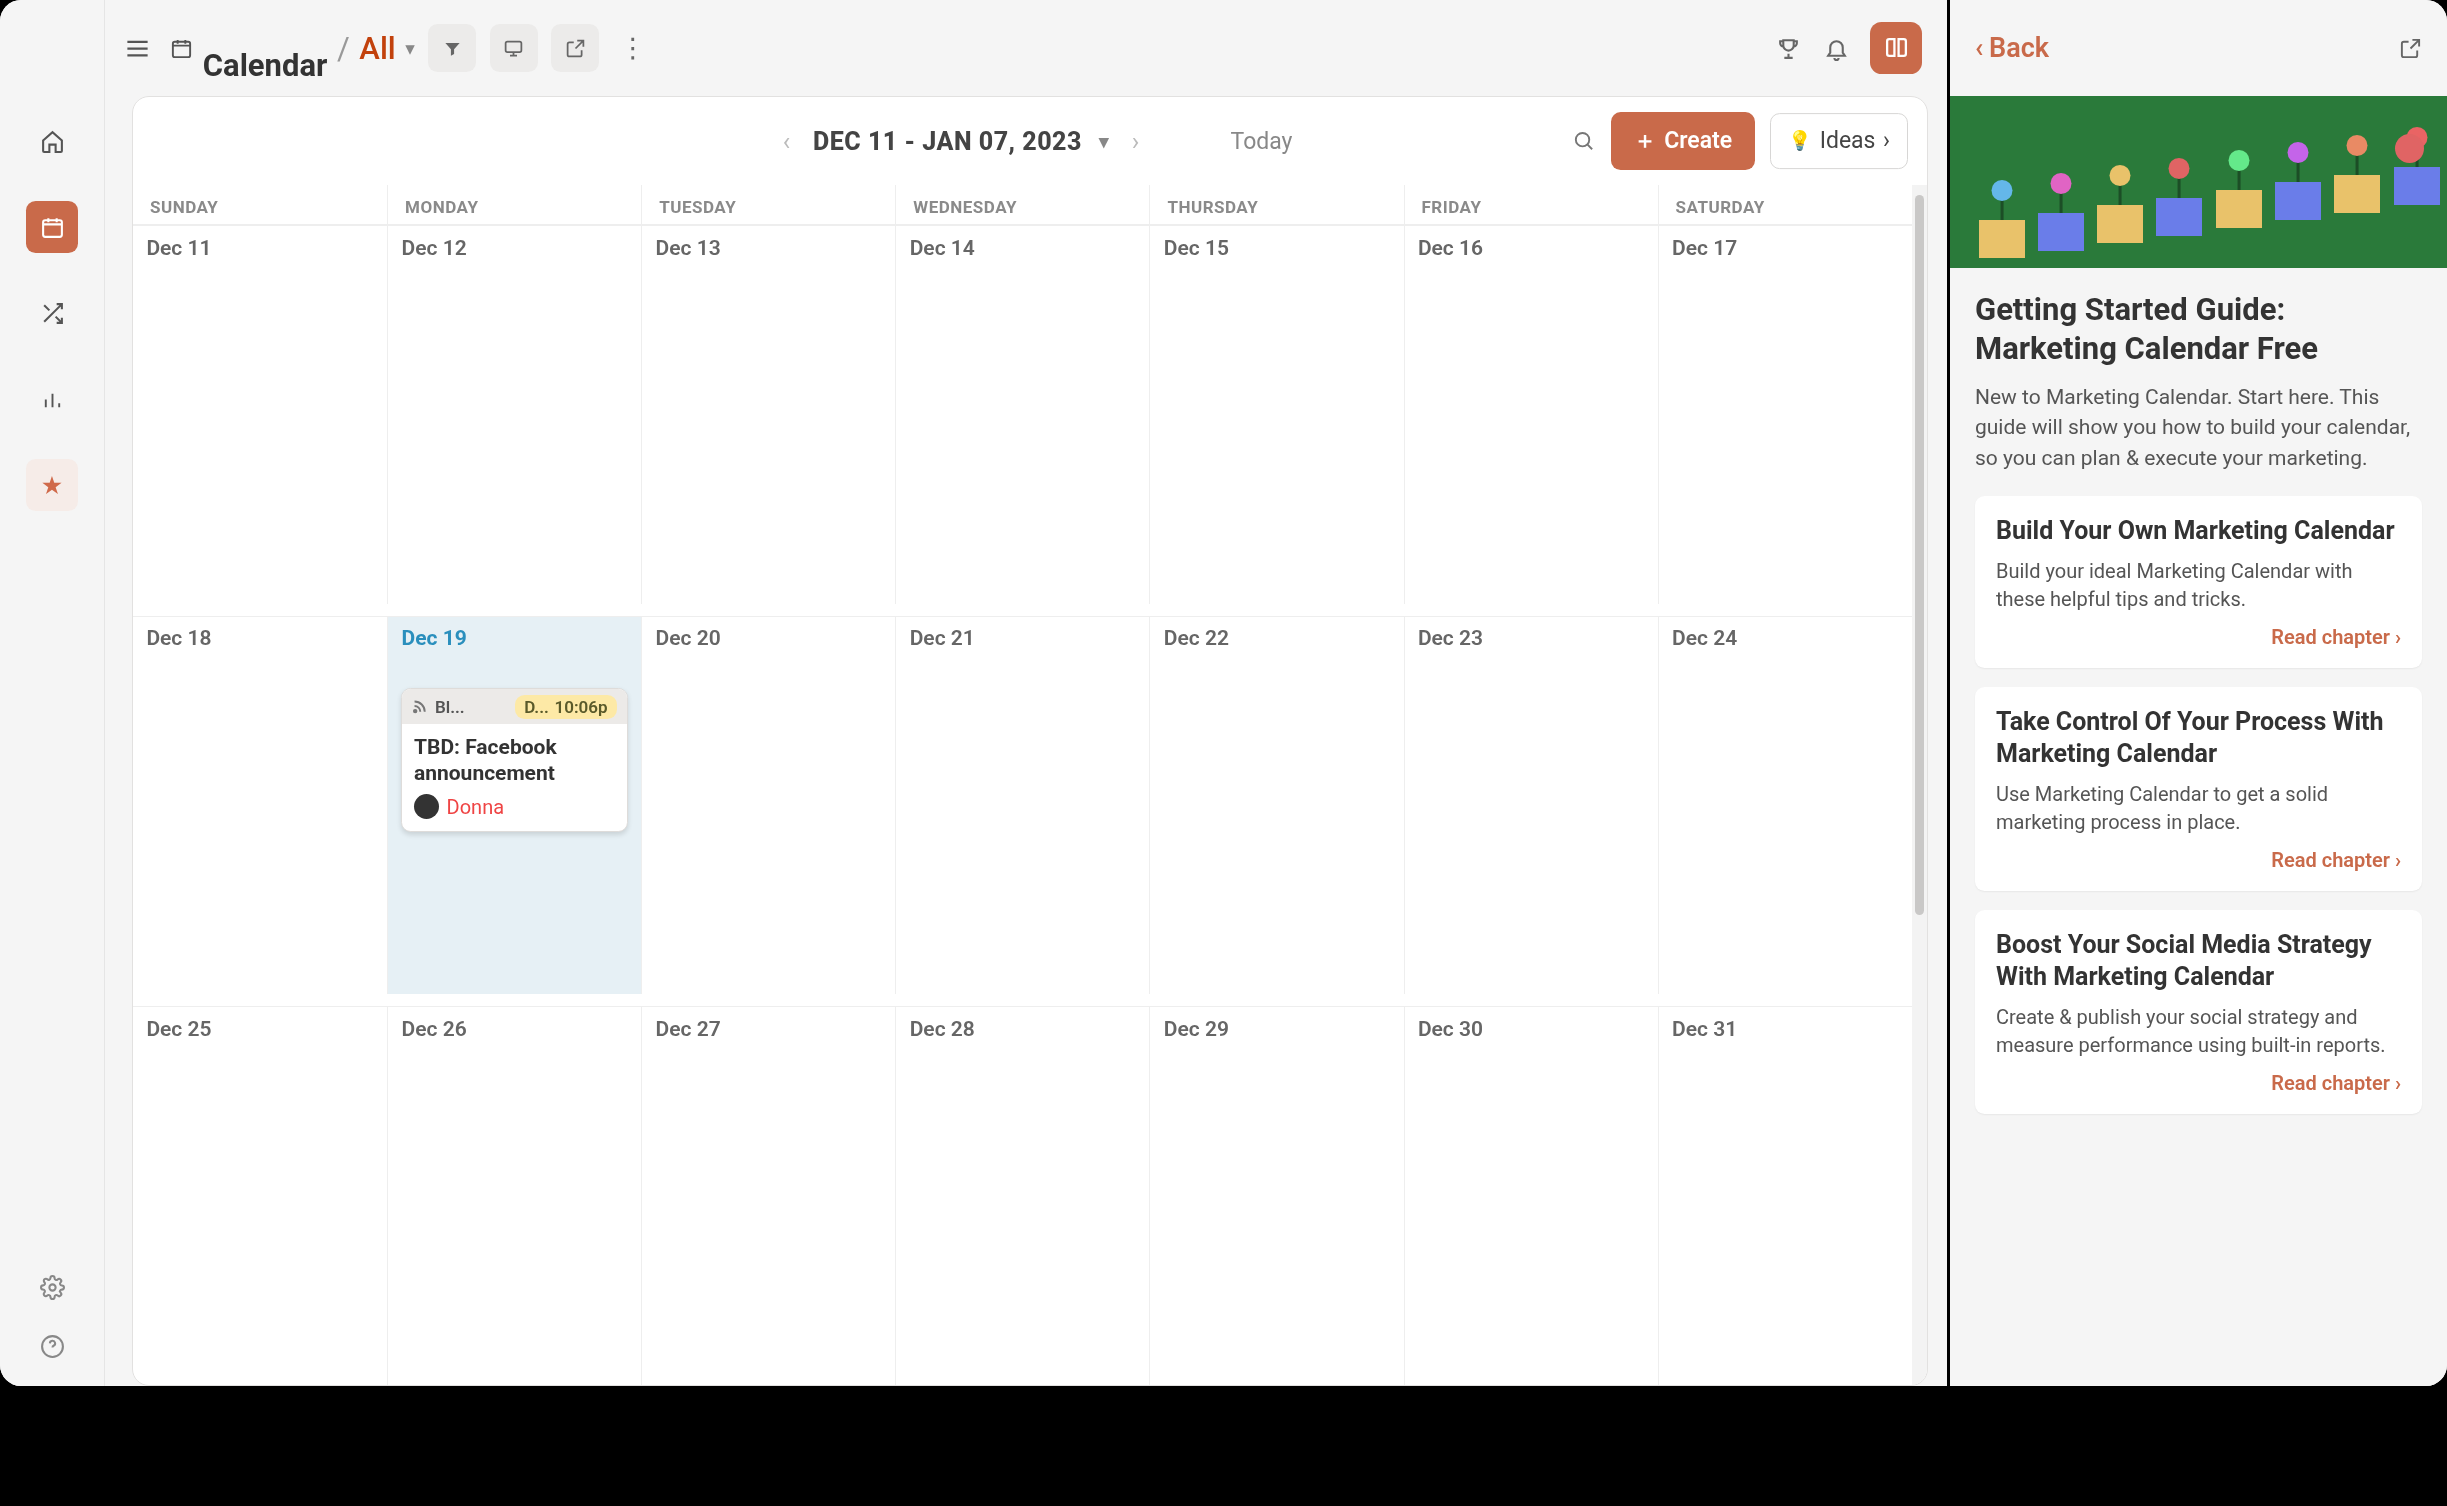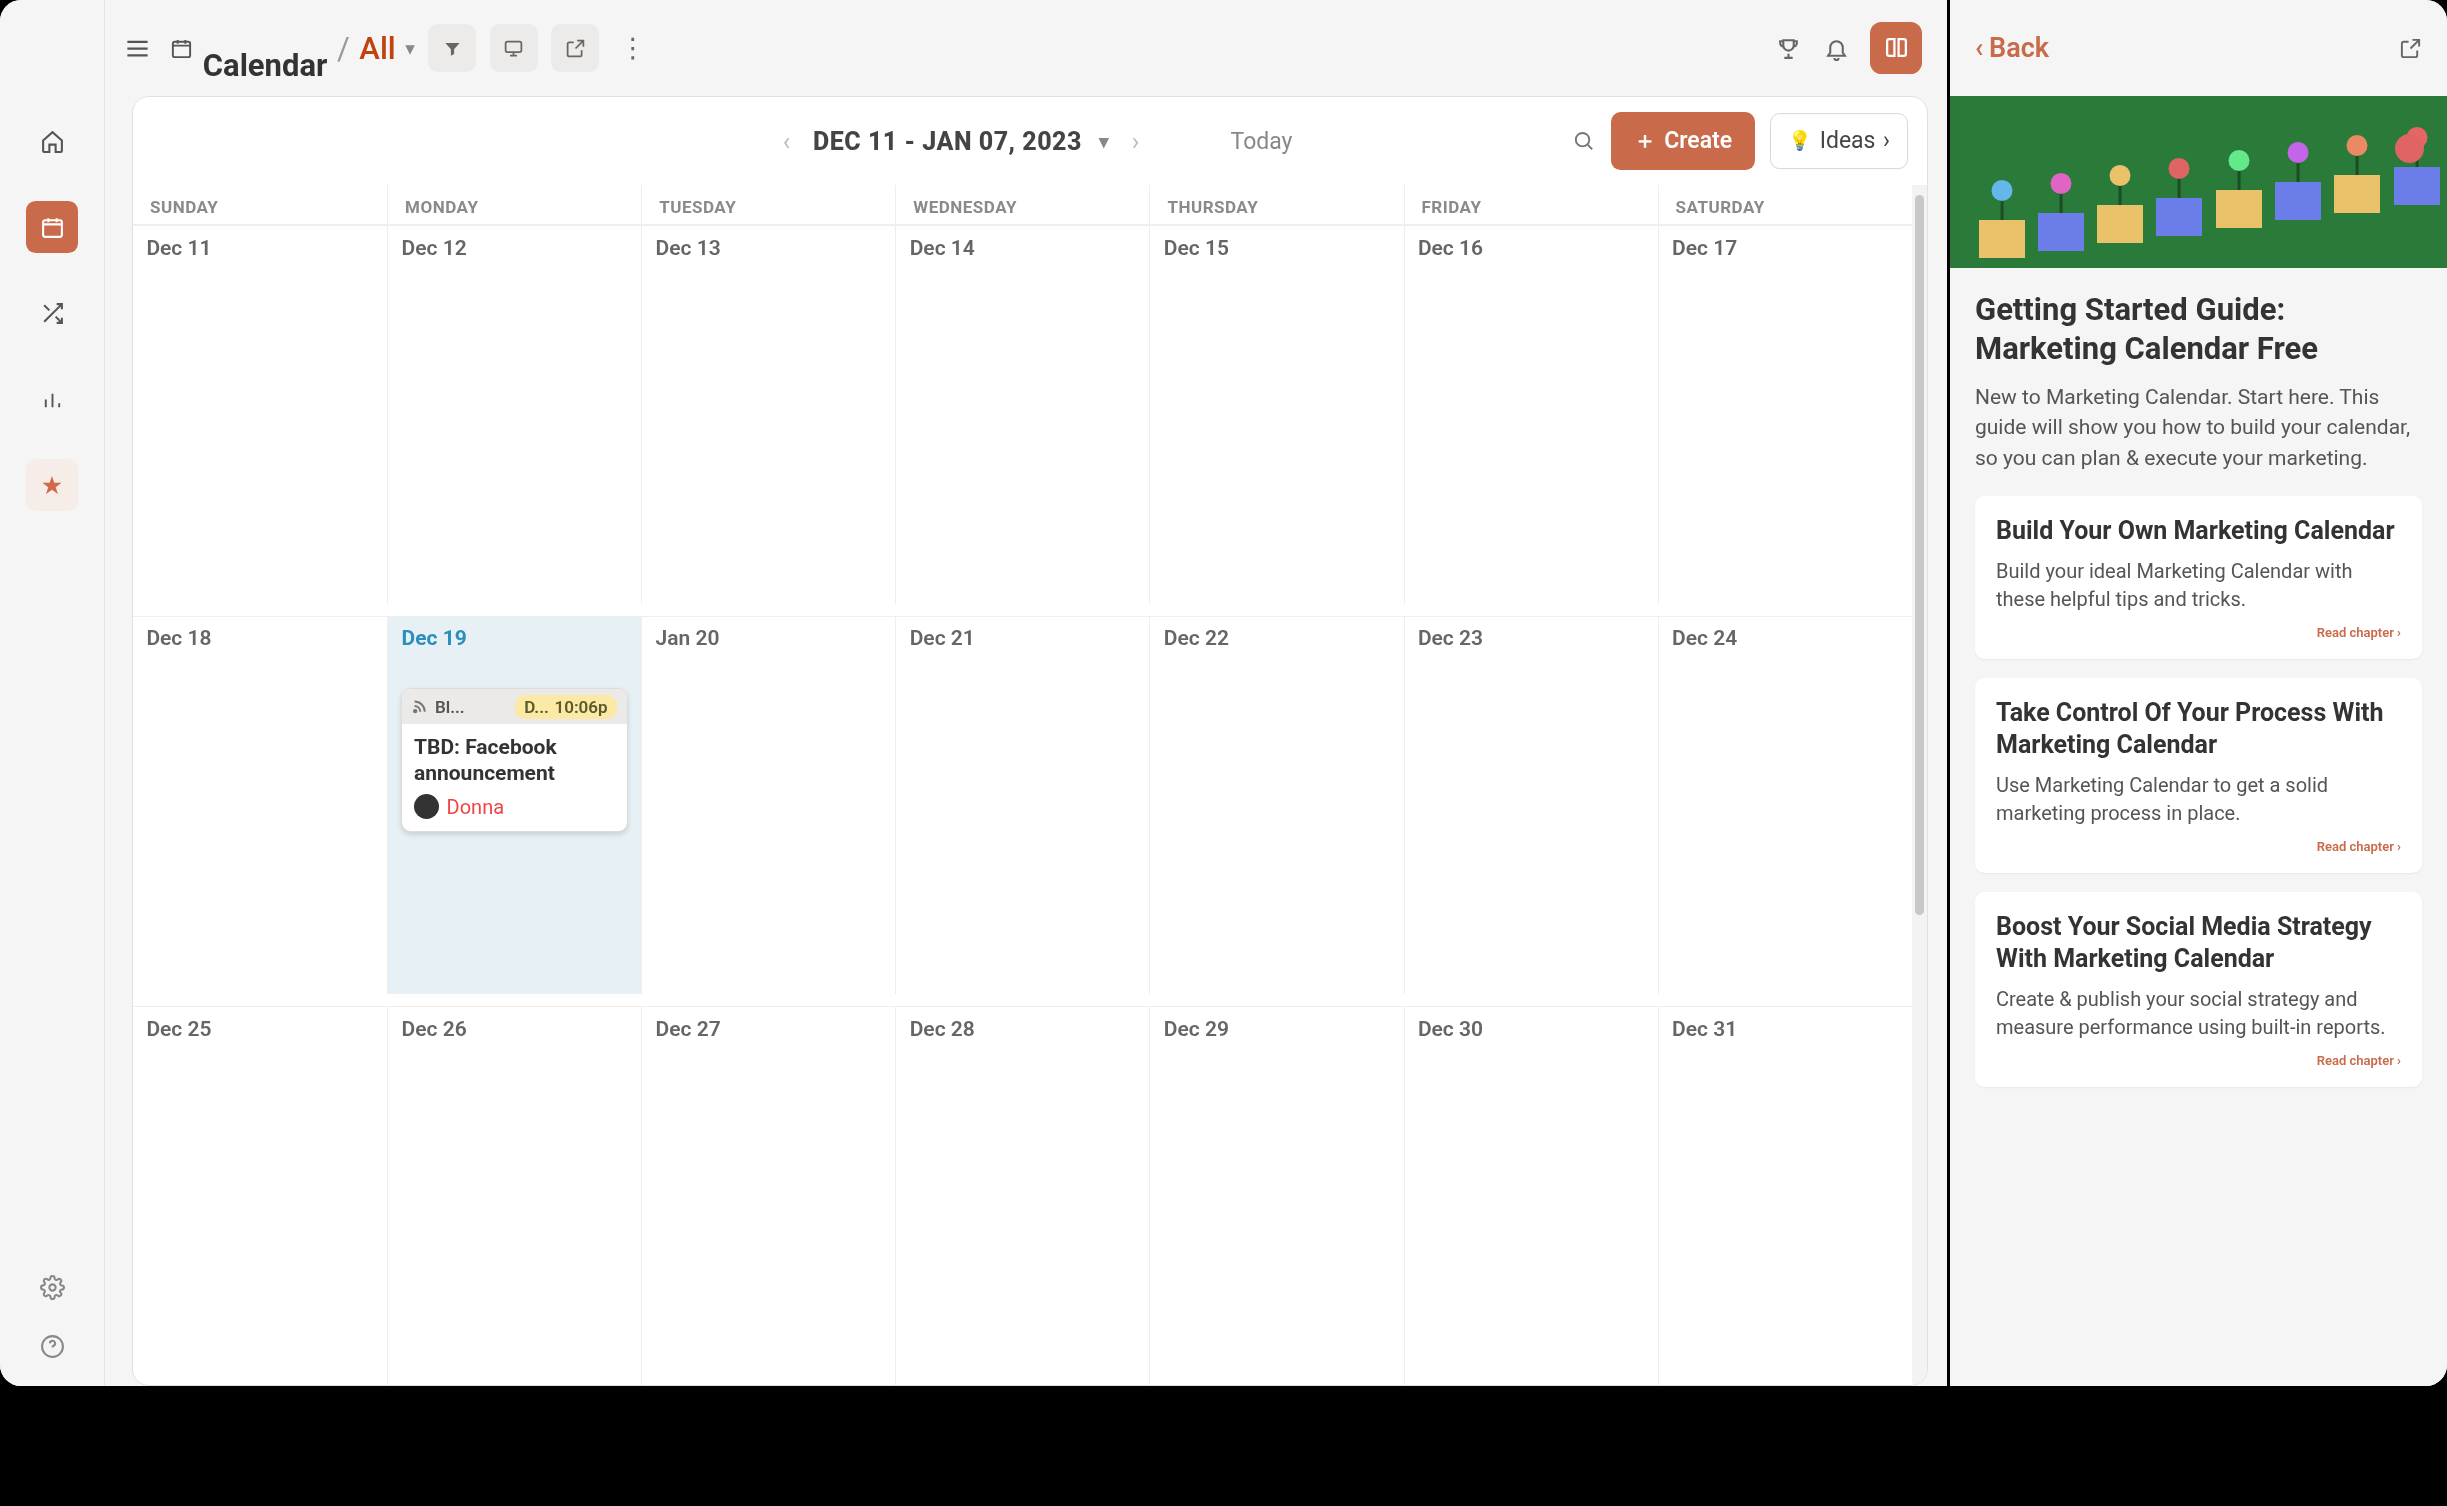--- a/index.html
+++ b/index.html
@@ -200,21 +200,21 @@
   .pot .bloom{position:absolute;bottom:57px;left:50%;transform:translateX(-50%);width:21px;height:21px;border-radius:50%;}
   .sp-body {padding:23px 25px;overflow:auto;}
   .sp-title {font-size:31px;font-weight:700;color:#333;line-height:1.25;margin-bottom:13.4px;}
   .sp-desc {font-size:21px;color:#555;line-height:1.45;margin-bottom:23px;}
   .chapter {
     background:#fff;border-radius:9.6px;padding:19px 21px;margin-bottom:19px;
     box-shadow:0 1px 1.9px rgba(0,0,0,0.06);
   }
   .chapter h3 {font-size:25px;font-weight:700;color:#333;line-height:1.3;margin-bottom:9.6px;}
   .chapter p {font-size:20px;color:#555;line-height:1.4;}
-  .read-link {display:block;text-align:right;color:#c96a4a;font-size:13px;font-weight:600;margin-top:11.5px;}
+  .read-link {display:block;text-align:right;color:#c96a4a;font-size:20px;font-weight:600;margin-top:11.5px;}
   .read-link::after{content:" ›";}
 
   svg{display:block;}
 </style>
 </head>
 <body>
 
 <div class="app-shell">
 
   <div class="nav-rail">
@@ -399,21 +399,21 @@
                       <div class="event-body">
                         <div class="event-title">TBD: Facebook announcement</div>
                         <div class="event-owner">
                           <span class="avatar"></span>
                           <span>Donna</span>
                         </div>
                       </div>
                     </div>
                   </div>
                   <div class="cell">
-                    <div class="date-lbl">Jan 20</div>
+                    <div class="date-lbl">Dec 20</div>
                   </div>
                   <div class="cell">
                     <div class="date-lbl">Dec 21</div>
                   </div>
                   <div class="cell">
                     <div class="date-lbl">Dec 22</div>
                   </div>
                   <div class="cell">
                     <div class="date-lbl">Dec 23</div>
                   </div>

